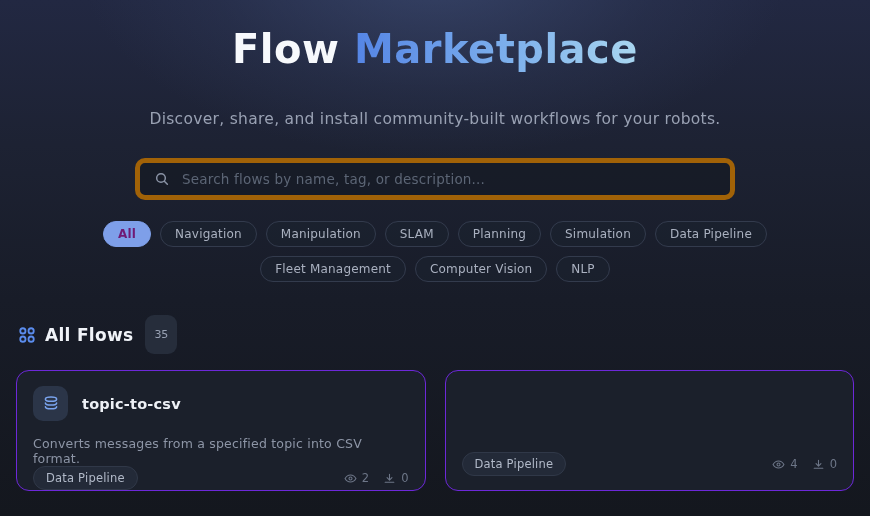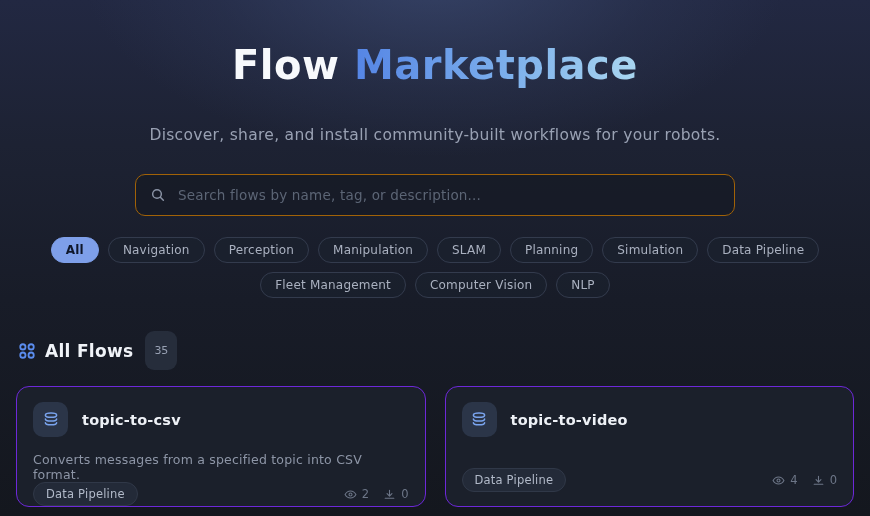--- a/index.html
+++ b/index.html
@@ -7,60 +7,60 @@
   body {
     font-family: "DejaVu Sans", "Liberation Sans", sans-serif;
     background:
       radial-gradient(ellipse 58% 52% at 50% -6%, rgba(70,88,132,0.55) 0%, rgba(52,64,98,0.28) 45%, rgba(0,0,0,0) 70%),
       linear-gradient(180deg, #222842 0%, #1d2233 28%, #181c28 58%, #14171e 100%);
     color: #e8ecf2;
   }
   .page { width: 870px; height: 516px; position: relative; }
 
   
-  .hero { text-align: center; padding-top: 42px; }
+  .hero { text-align: center; padding-top: 26px; }
   .hero h1 {
     font-size: 40px; font-weight: 700; letter-spacing: 0.5px; line-height: 1.15;
     color: #f7f9fc;
   }
   .title-accent {
     background: linear-gradient(90deg, #5585e5 0%, #7db0ec 55%, #a9d6f0 100%);
     -webkit-background-clip: text; background-clip: text;
     -webkit-text-fill-color: transparent; color: transparent;
   }
   .subtitle {
     margin-top: 38px; font-size: 15.5px; letter-spacing: 0.3px; color: #99a1b3;
   }
 
   
   .search-wrap {
     width: 600px; height: 42px; margin: 30px auto 0 auto;
     background: rgba(22,27,38,0.85);
-    border: 1px solid #a16207; border-radius: 10px;
+    border: 5px solid #a16207; border-radius: 10px;
     display: flex; align-items: center; padding: 0 14px;
   }
   .search-wrap svg { flex: 0 0 auto; }
   .search-input {
     flex: 1; margin-left: 12px; background: transparent; border: none; outline: none;
     color: #c6ccd8; font-size: 13.5px; font-family: inherit; letter-spacing: 0.2px;
   }
   .search-input::placeholder { color: #68728366; color: #687283; opacity: 0.85; }
 
   
   .filters { margin-top: 21px; }
   .filter-row { display: flex; justify-content: center; gap: 9px; margin-bottom: 9px; }
   .pill {
     height: 26px; padding: 0 14px; border-radius: 999px;
     background: rgba(28,34,48,0.55); border: 1px solid #333b4d;
     color: #aab1c0; font-size: 12px; letter-spacing: 0.2px;
     display: inline-flex; align-items: center; cursor: pointer; white-space: nowrap;
     font-family: inherit;
   }
   .pill.active {
-    background: #7e9fe9; border-color: #7e9fe9; color: #0f172a; font-weight: 700;
+    background: #7e9fe9; border-color: #7e9fe9; color: #701a75; font-weight: 700;
   }
 
   
   .section-header {
     display: flex; align-items: center; gap: 9px;
     margin: 33px 16px 0 18px;
   }
   .section-title { font-size: 17px; font-weight: 700; color: #f0f3f8; letter-spacing: 0.3px; }
   .count-badge {
     margin-left: 3px; background: #262d3b; color: #98a1b3;
@@ -106,21 +106,20 @@
         <circle cx="10.5" cy="10.5" r="6.5"></circle>
           <line x1="15.5" y1="15.5" x2="20" y2="20"></line>
       </svg>
       <input class="search-input" type="text" placeholder="Search flows by name, tag, or description..." style="">
     </div>
 
     <div class="filters">
       <div class="filter-row">
         <button class="pill active">All</button>
         <button class="pill">Navigation</button>
-        <button class="pill">Perception</button>
         <button class="pill">Manipulation</button>
         <button class="pill">SLAM</button>
         <button class="pill">Planning</button>
         <button class="pill">Simulation</button>
         <button class="pill">Data Pipeline</button>
       </div>
       <div class="filter-row">
         <button class="pill">Fleet Management</button>
         <button class="pill">Computer Vision</button>
         <button class="pill">NLP</button>
@@ -168,30 +167,20 @@
             <svg width="13" height="13" viewBox="0 0 24 24" fill="none" stroke="#6d7688" stroke-width="2" stroke-linecap="round" stroke-linejoin="round">
               <path d="M12 4v10M7.5 10.5L12 15l4.5-4.5M4 19h16"></path>
             </svg>
             <span>0</span>
           </span>
         </div>
       </div>
     </div>
 
     <div class="card">
-      <div class="card-head">
-        <div class="flow-icon-box">
-          <svg width="18" height="18" viewBox="0 0 24 24" fill="none" stroke="#7aa4ee" stroke-width="2" stroke-linecap="round">
-            <ellipse cx="12" cy="5.5" rx="7.5" ry="2.8"></ellipse>
-            <path d="M4.5 10.5c0 1.5 3.4 2.8 7.5 2.8s7.5-1.3 7.5-2.8"></path>
-            <path d="M4.5 15.5c0 1.5 3.4 2.8 7.5 2.8s7.5-1.3 7.5-2.8"></path>
-          </svg>
-        </div>
-        <span class="flow-title">topic-to-video</span>
-      </div>
       <div class="card-foot">
         <span class="tag-pill">Data Pipeline</span>
         <div class="stats">
           <span class="stat">
             <svg width="13" height="13" viewBox="0 0 24 24" fill="none" stroke="#6d7688" stroke-width="2">
               <path d="M2 12s3.6-6.5 10-6.5S22 12 22 12s-3.6 6.5-10 6.5S2 12 2 12z"></path>
                 <circle cx="12" cy="12" r="2.8"></circle>
             </svg>
             <span>4</span>
           </span>

